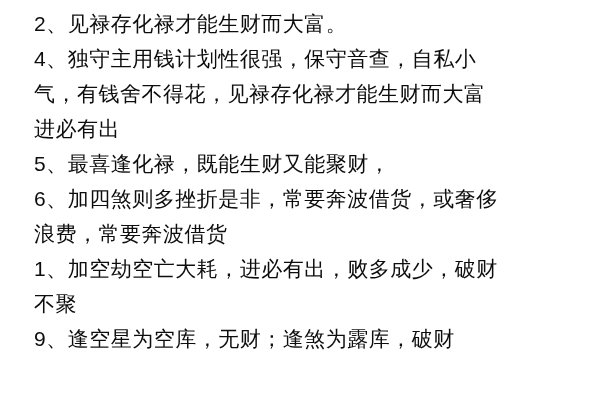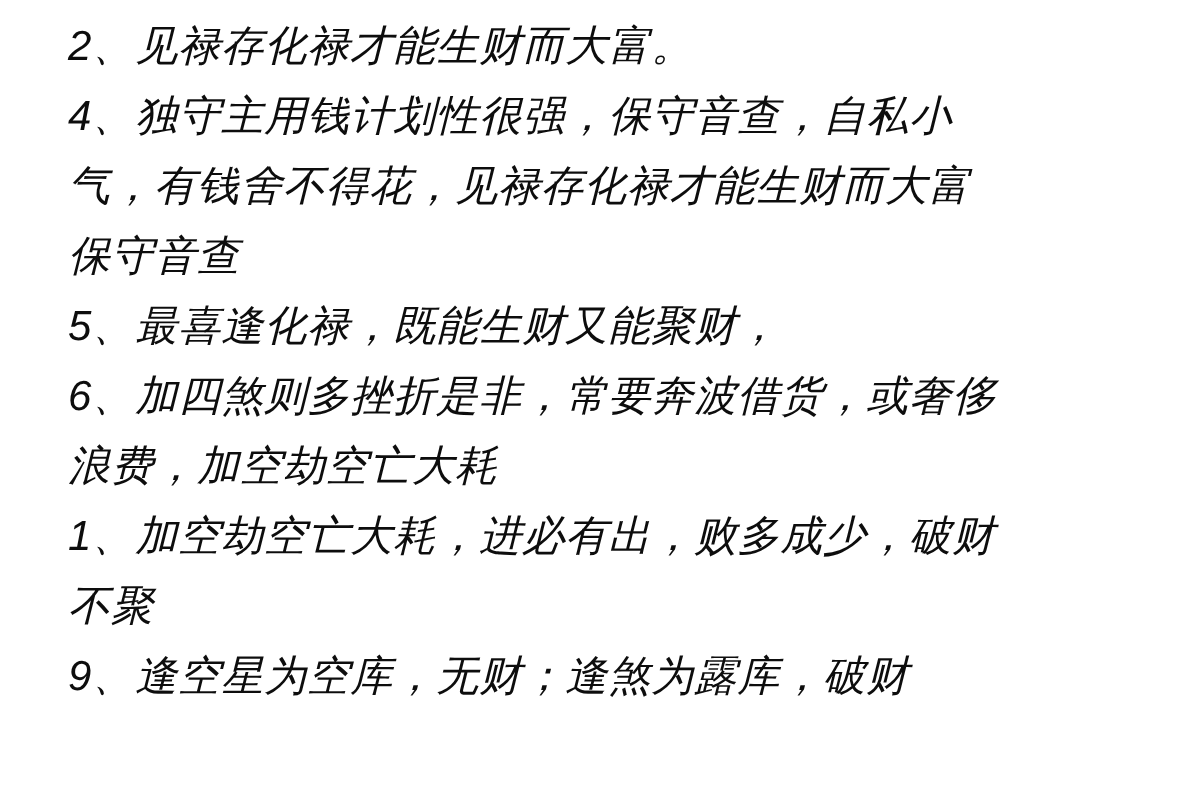--- a/index.html
+++ b/index.html
@@ -14,21 +14,20 @@
     overflow: hidden;
   }
   .page {
     position: relative;
     width: 600px;
     height: 400px;
     background: #ffffff;
     box-sizing: border-box;
     padding: 6px 10px 0 34px;
     overflow: hidden;
-    font-style: italic;
   }
   .text-body {
     font-size: 21px;
     line-height: 35px;
     color: #0d0d0d;
     letter-spacing: 0.5px;
     font-weight: 500;
   }
   .line {
     white-space: nowrap;
@@ -49,22 +48,22 @@
   }
 </style>
 </head>
 <body>
 
 <div class="page">
   <div class="text-body">
     <span class="line">2、见禄存化禄才能生财而大富。</span>
     <span class="line">4、独守主用钱计划性很强，保守音查，自私小</span>
     <span class="line">气，有钱舍不得花，见禄存化禄才能生财而大富</span>
-    <span class="line">保守音查</span>
+    <span class="line">进必有出</span>
     <span class="line">5、最喜逢化禄，既能生财又能聚财，</span>
     <span class="line">6、加四煞则多挫折是非，常要奔波借货，或奢侈</span>
-    <span class="line">浪费，加空劫空亡大耗</span>
+    <span class="line">浪费，常要奔波借货</span>
     <span class="line">1、加空劫空亡大耗，进必有出，败多成少，破财</span>
     <span class="line">不聚</span>
     <span class="line clipped">9、逢空星为空库，无财；逢煞为露库，破财</span>
   </div>
   <div class="fade-bottom"></div>
 </div>
 
 </body></html>

